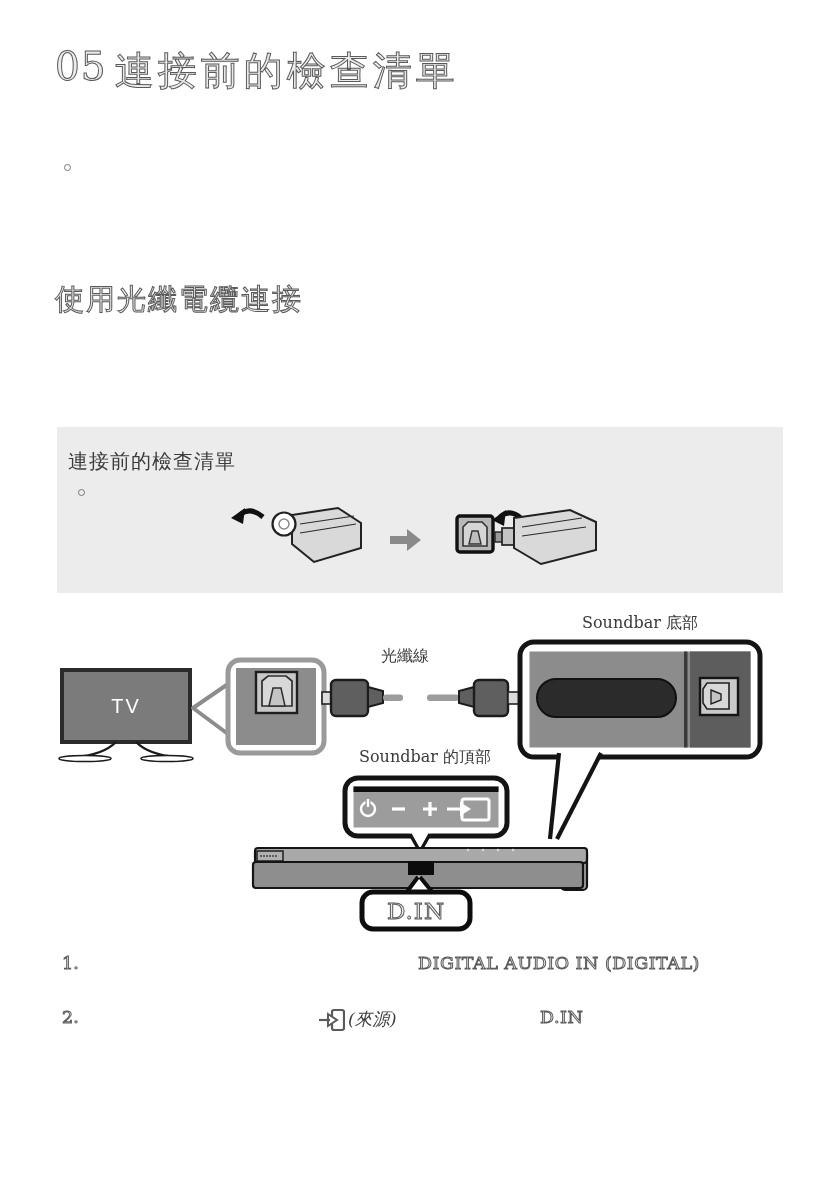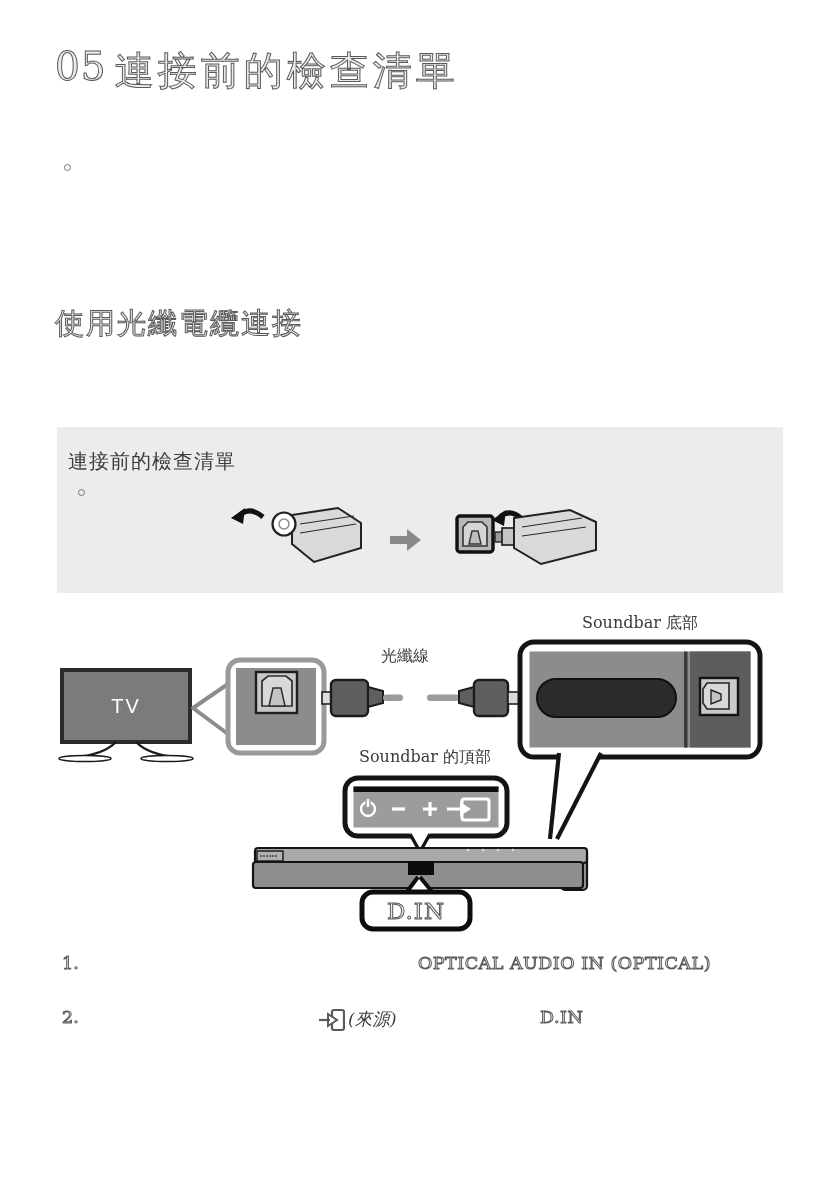--- a/index.html
+++ b/index.html
@@ -19,21 +19,21 @@
   .chapter {
     left:55px; top:44px; display:flex; align-items:flex-start; gap:8px;
     font-size:39px; letter-spacing:4px; white-space:nowrap;
   }
   .chapter .num { letter-spacing:1px; }
   .bullet {
     width:7px; height:7px; border:1.3px solid #777; border-radius:50%;
     background:transparent;
   }
   .section-title {
-    left:55px; top:280px; font-size:29px; letter-spacing:2px; white-space:nowrap;margin-top:24px;
+    left:55px; top:280px; font-size:29px; letter-spacing:2px; white-space:nowrap;
   }
   .checklist {
     left:57px; top:427px; width:726px; height:166px; background:#ececec;
   }
   .checklist-title {
     position:absolute; left:11px; top:9px; font-size:20px; letter-spacing:1px; color:#3c3c3c;margin-top:12px;
   }
   .checklist .bullet { position:absolute; left:21px; top:62px; }
   .label {
     font-size:16px; color:#3a3a3a; white-space:nowrap; text-align:center;
@@ -199,21 +199,21 @@
     <div class="abs label" style="left:350px; top:36px; width:110px;">光纖線</div>
     <div class="abs label" style="left:340px; top:137px; width:170px;">Soundbar 的頂部</div>
   </div>
 
   <div class="abs tv-text">TV</div>
 
   <div class="abs din-text outline">D.IN</div>
 
   <div class="abs step-row" style="left:62px; top:953px; width:740px;">
     <span class="step-num outline">1.</span>
-    <span class="abs outline" style="left:356px; top:0; letter-spacing:0.5px;">OPTICAL AUDIO IN (OPTICAL)</span>
+    <span class="abs outline" style="left:356px; top:0; letter-spacing:0.5px;">DIGITAL AUDIO IN (DIGITAL)</span>
   </div>
 
   <div class="abs step-row" style="left:62px; top:1007px; width:740px;">
     <span class="step-num outline">2.</span>
     <svg class="abs" style="left:256px; top:1px;" width="27" height="24" viewBox="0 0 27 24">
       <path d="M14,9 v-5 q0,-2 2,-2 h8 q2,0 2,2 v16 q0,2 -2,2 h-8 q-2,0 -2,-2 v-5" stroke="#5a5a5a" stroke-width="2.2" fill="none"></path>
       <path d="M1,12 h11" stroke="#5a5a5a" stroke-width="2.2"></path>
       <polygon points="10,6 10,18 19,12" fill="none" stroke="#5a5a5a" stroke-width="2"></polygon>
     </svg>
     <span class="abs" style="left:286px; top:0;font-style:italic;">(來源)</span>

